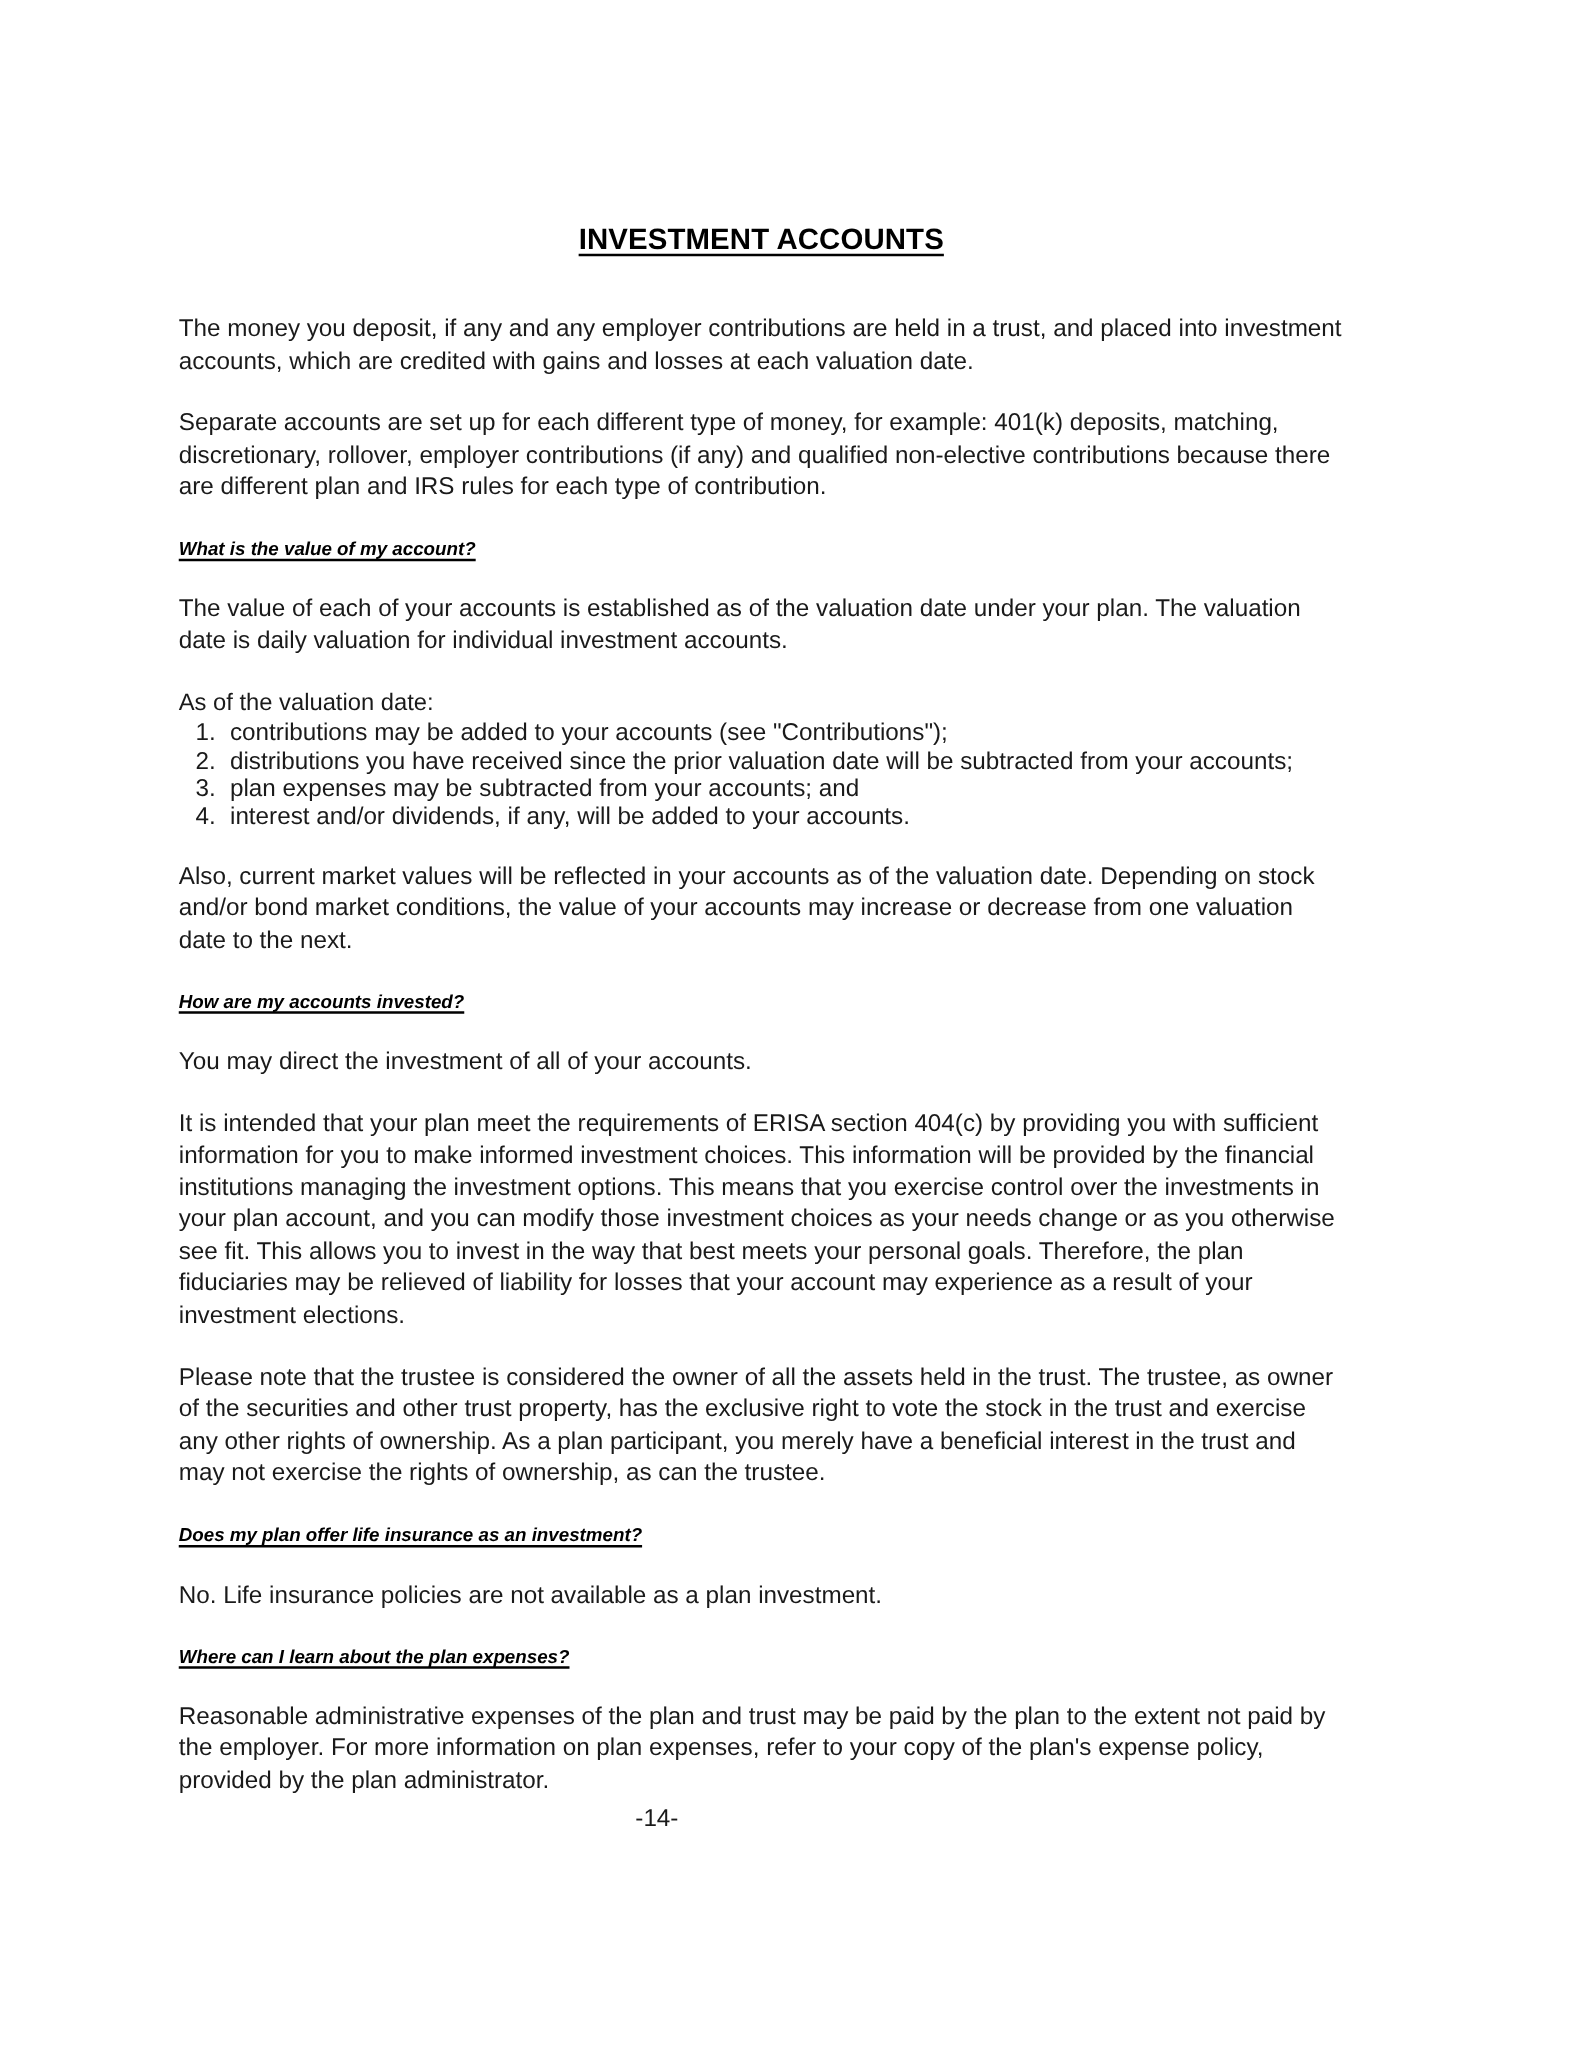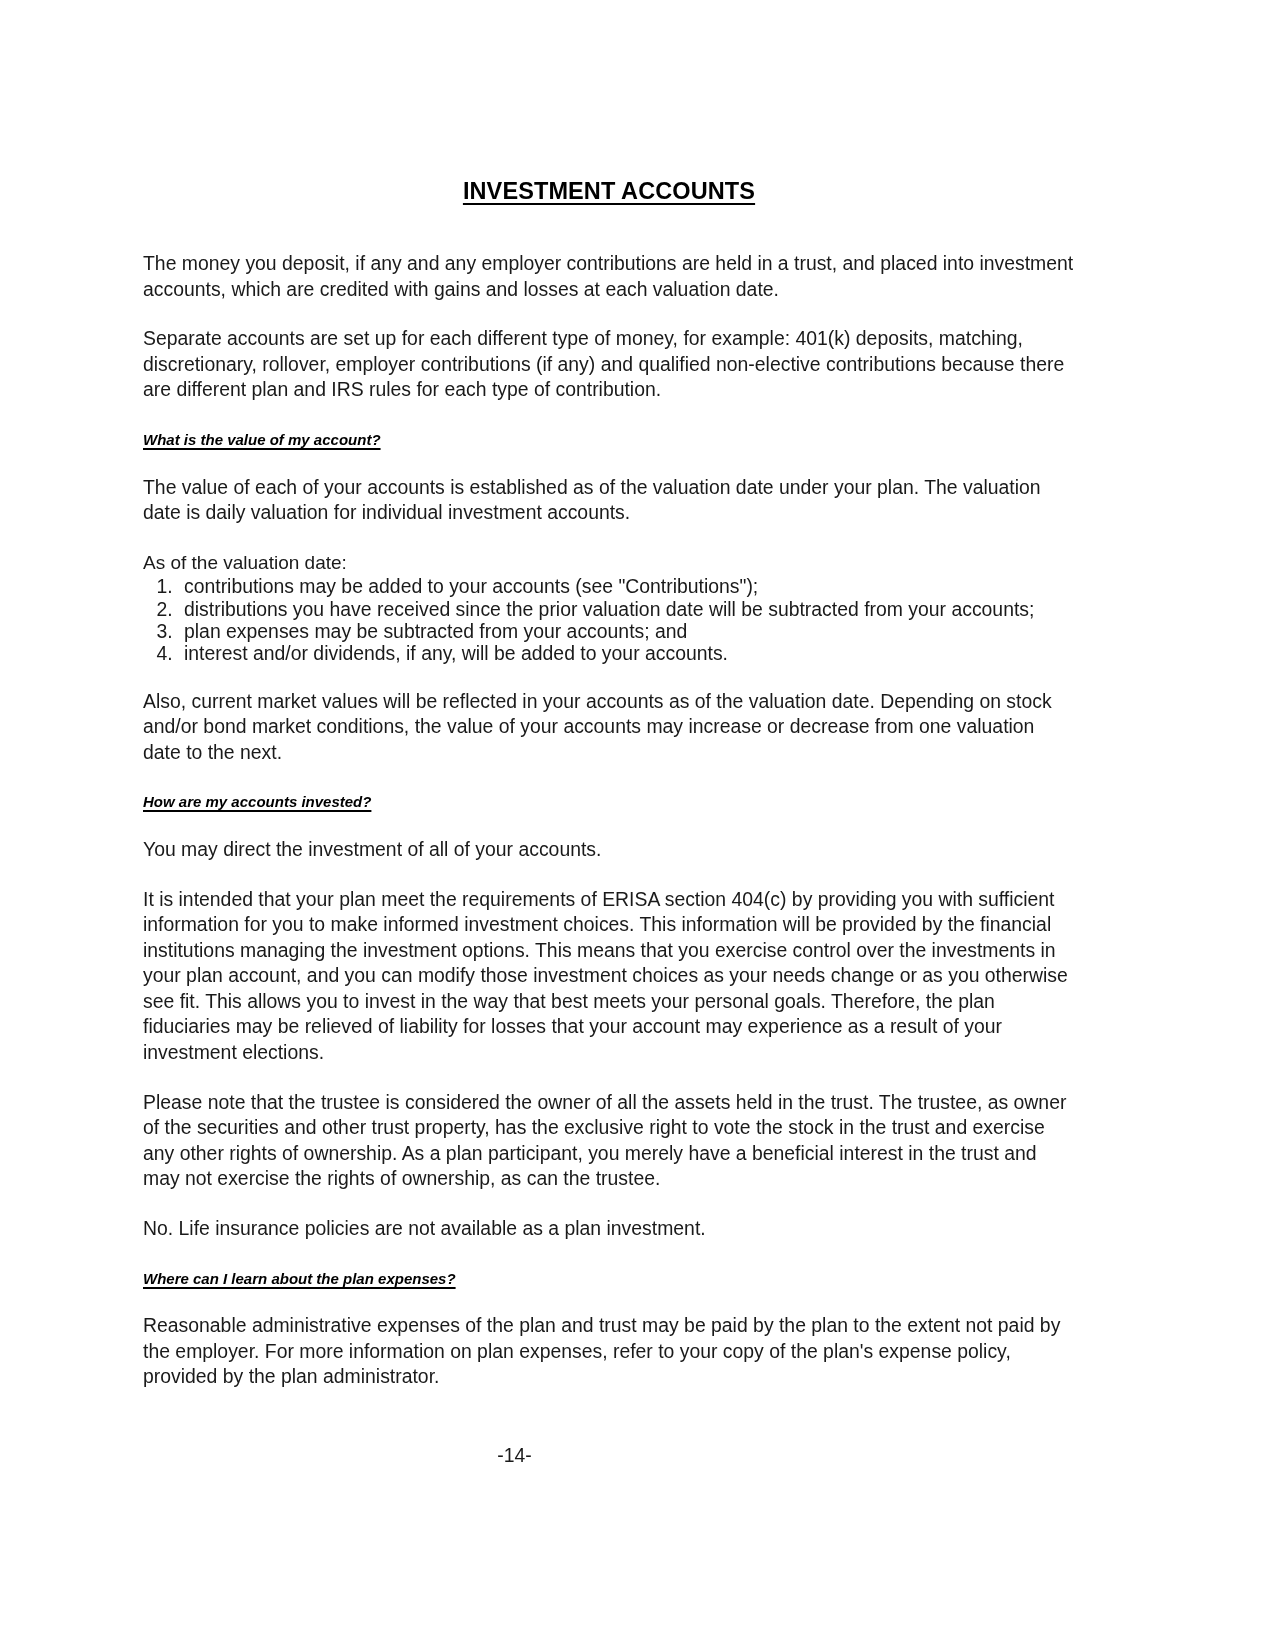--- a/index.html
+++ b/index.html
@@ -76,21 +76,21 @@
     list-style-type: decimal;
   }
   ol.numlist li {
     font-size: 19.4px;
     line-height: 22.3px;
     color: #1a1a1a;
     padding-left: 6px;
   }
   .footer-pagenum {
     position: absolute;
-    left: 0;
+    left: 11px;
     top: 1444px;
     width: 1029px;
     text-align: center;
     font-size: 19.4px;
     color: #1a1a1a;
   }
 </style>
 </head>
 <body>
 
@@ -120,20 +120,21 @@
     <p class="para">Also, current market values will be reflected in your accounts as of the valuation date. Depending on stock and/or bond market conditions, the value of your accounts may increase or decrease from one valuation date to the next.</p>
 
     <h2 class="section-head"><span>How are my accounts invested?</span></h2>
 
     <p class="para">You may direct the investment of all of your accounts.</p>
 
     <p class="para">It is intended that your plan meet the requirements of ERISA section 404(c) by providing you with sufficient information for you to make informed investment choices. This information will be provided by the financial institutions managing the investment options. This means that you exercise control over the investments in your plan account, and you can modify those investment choices as your needs change or as you otherwise see fit. This allows you to invest in the way that best meets your personal goals. Therefore, the plan fiduciaries may be relieved of liability for losses that your account may experience as a result of your investment elections.</p>
 
     <p class="para">Please note that the trustee is considered the owner of all the assets held in the trust. The trustee, as owner of the securities and other trust property, has the exclusive right to vote the stock in the trust and exercise any other rights of ownership. As a plan participant, you merely have a beneficial interest in the trust and may not exercise the rights of ownership, as can the trustee.</p>
 
+    <h2 class="section-head"><span>Does my plan offer life insurance as an investment?</span></h2>
 
     <p class="para">No. Life insurance policies are not available as a plan investment.</p>
 
 
 
     <h2 class="section-head"><span>Where can I learn about the plan expenses?</span></h2>
 
     <p class="para">Reasonable administrative expenses of the plan and trust may be paid by the plan to the extent not paid by the employer. For more information on plan expenses, refer to your copy of the plan's expense policy, provided by the plan administrator.</p>
 
   </div>

